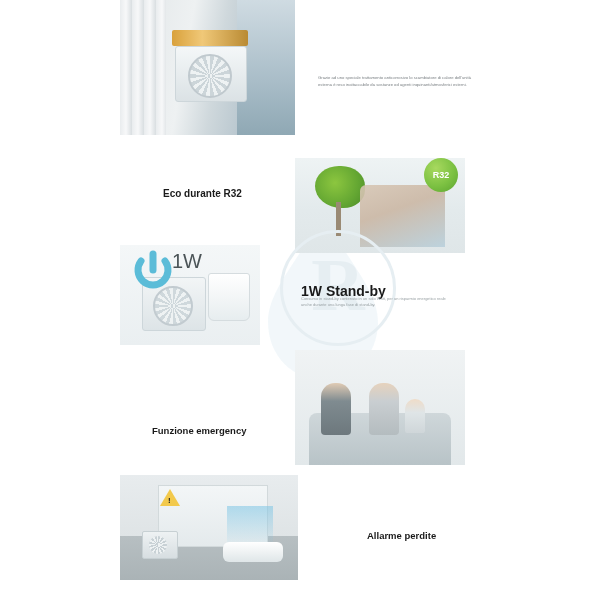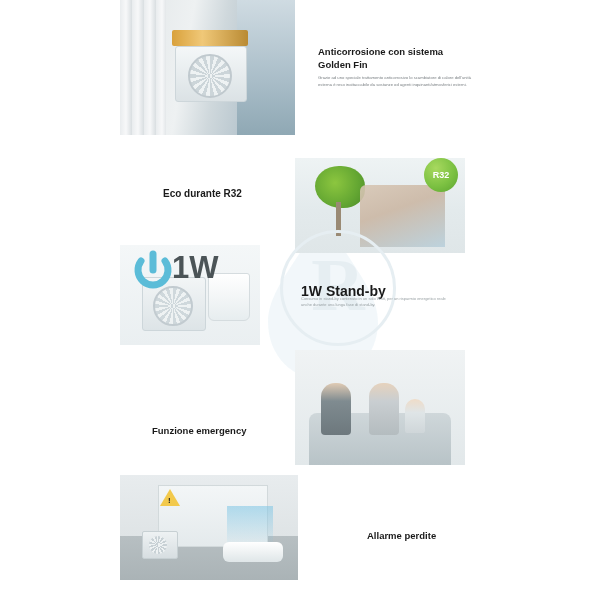--- a/index.html
+++ b/index.html
@@ -137,21 +137,21 @@
     border: 1px solid #d5dcdf; border-radius: 3px 3px 6px 6px;
   }
   .power-icon {
     position: absolute;
     left: 133px; top: 250px; width: 40px; height: 42px;
     z-index: 4;
   }
   .onew-label {
     position: absolute;
     left: 172px; top: 250px;
-    font-size: 31px; font-weight: bold; color: #4b5457;
+    font-size: 20px; font-weight: normal; color: #4b5457;
     font-family: "Liberation Sans", sans-serif;
     z-index: 4;
   }
   .sec3-title {
     position: absolute;
     left: 301px; top: 283px;
     font-size: 14px; font-weight: bold; color: #1a1a1a;
     z-index: 3;
   }
   .sec3-body {
@@ -239,21 +239,20 @@
   <div class="watermark">R</div>
 
   <div class="photo sec1-photo">
     <div class="curtain"></div>
     <div class="wall-right"></div>
     <div style="position:absolute;left:55px;top:46px;width:70px;height:54px;background:linear-gradient(180deg,#f4f7f8 0%,#dbe2e5 100%);border:1px solid #cdd6da;border-radius:3px;">
       <div style="position:absolute;left:12px;top:7px;width:40px;height:40px;border-radius:50%;background:repeating-conic-gradient(#ccd5d9 0deg 12deg,#eef2f3 12deg 24deg);border:2px solid #c0c9ce;"></div>
     </div>
     <div style="position:absolute;left:52px;top:30px;width:76px;height:16px;background:linear-gradient(90deg,#d9a13b 0%,#f0c878 40%,#b98a33 100%);border-radius:2px;"></div>
   </div>
-  <div class="sec1-title">Anticorrosione con sistema Golden Fin</div>
   <div class="sec1-body">Grazie ad uno speciale trattamento anticorrosivo lo scambiatore di calore dell'unità esterna è reso inattaccabile da sostanze od agenti inquinanti/atmosferici esterni.</div>
 
   <div class="photo sec2-photo">
     <div class="tree">
       <div class="tree-leaf"></div>
       <div class="tree-trunk"></div>
     </div>
     <div class="family1"></div>
   </div>
   <div class="badge-r32">R32</div>

